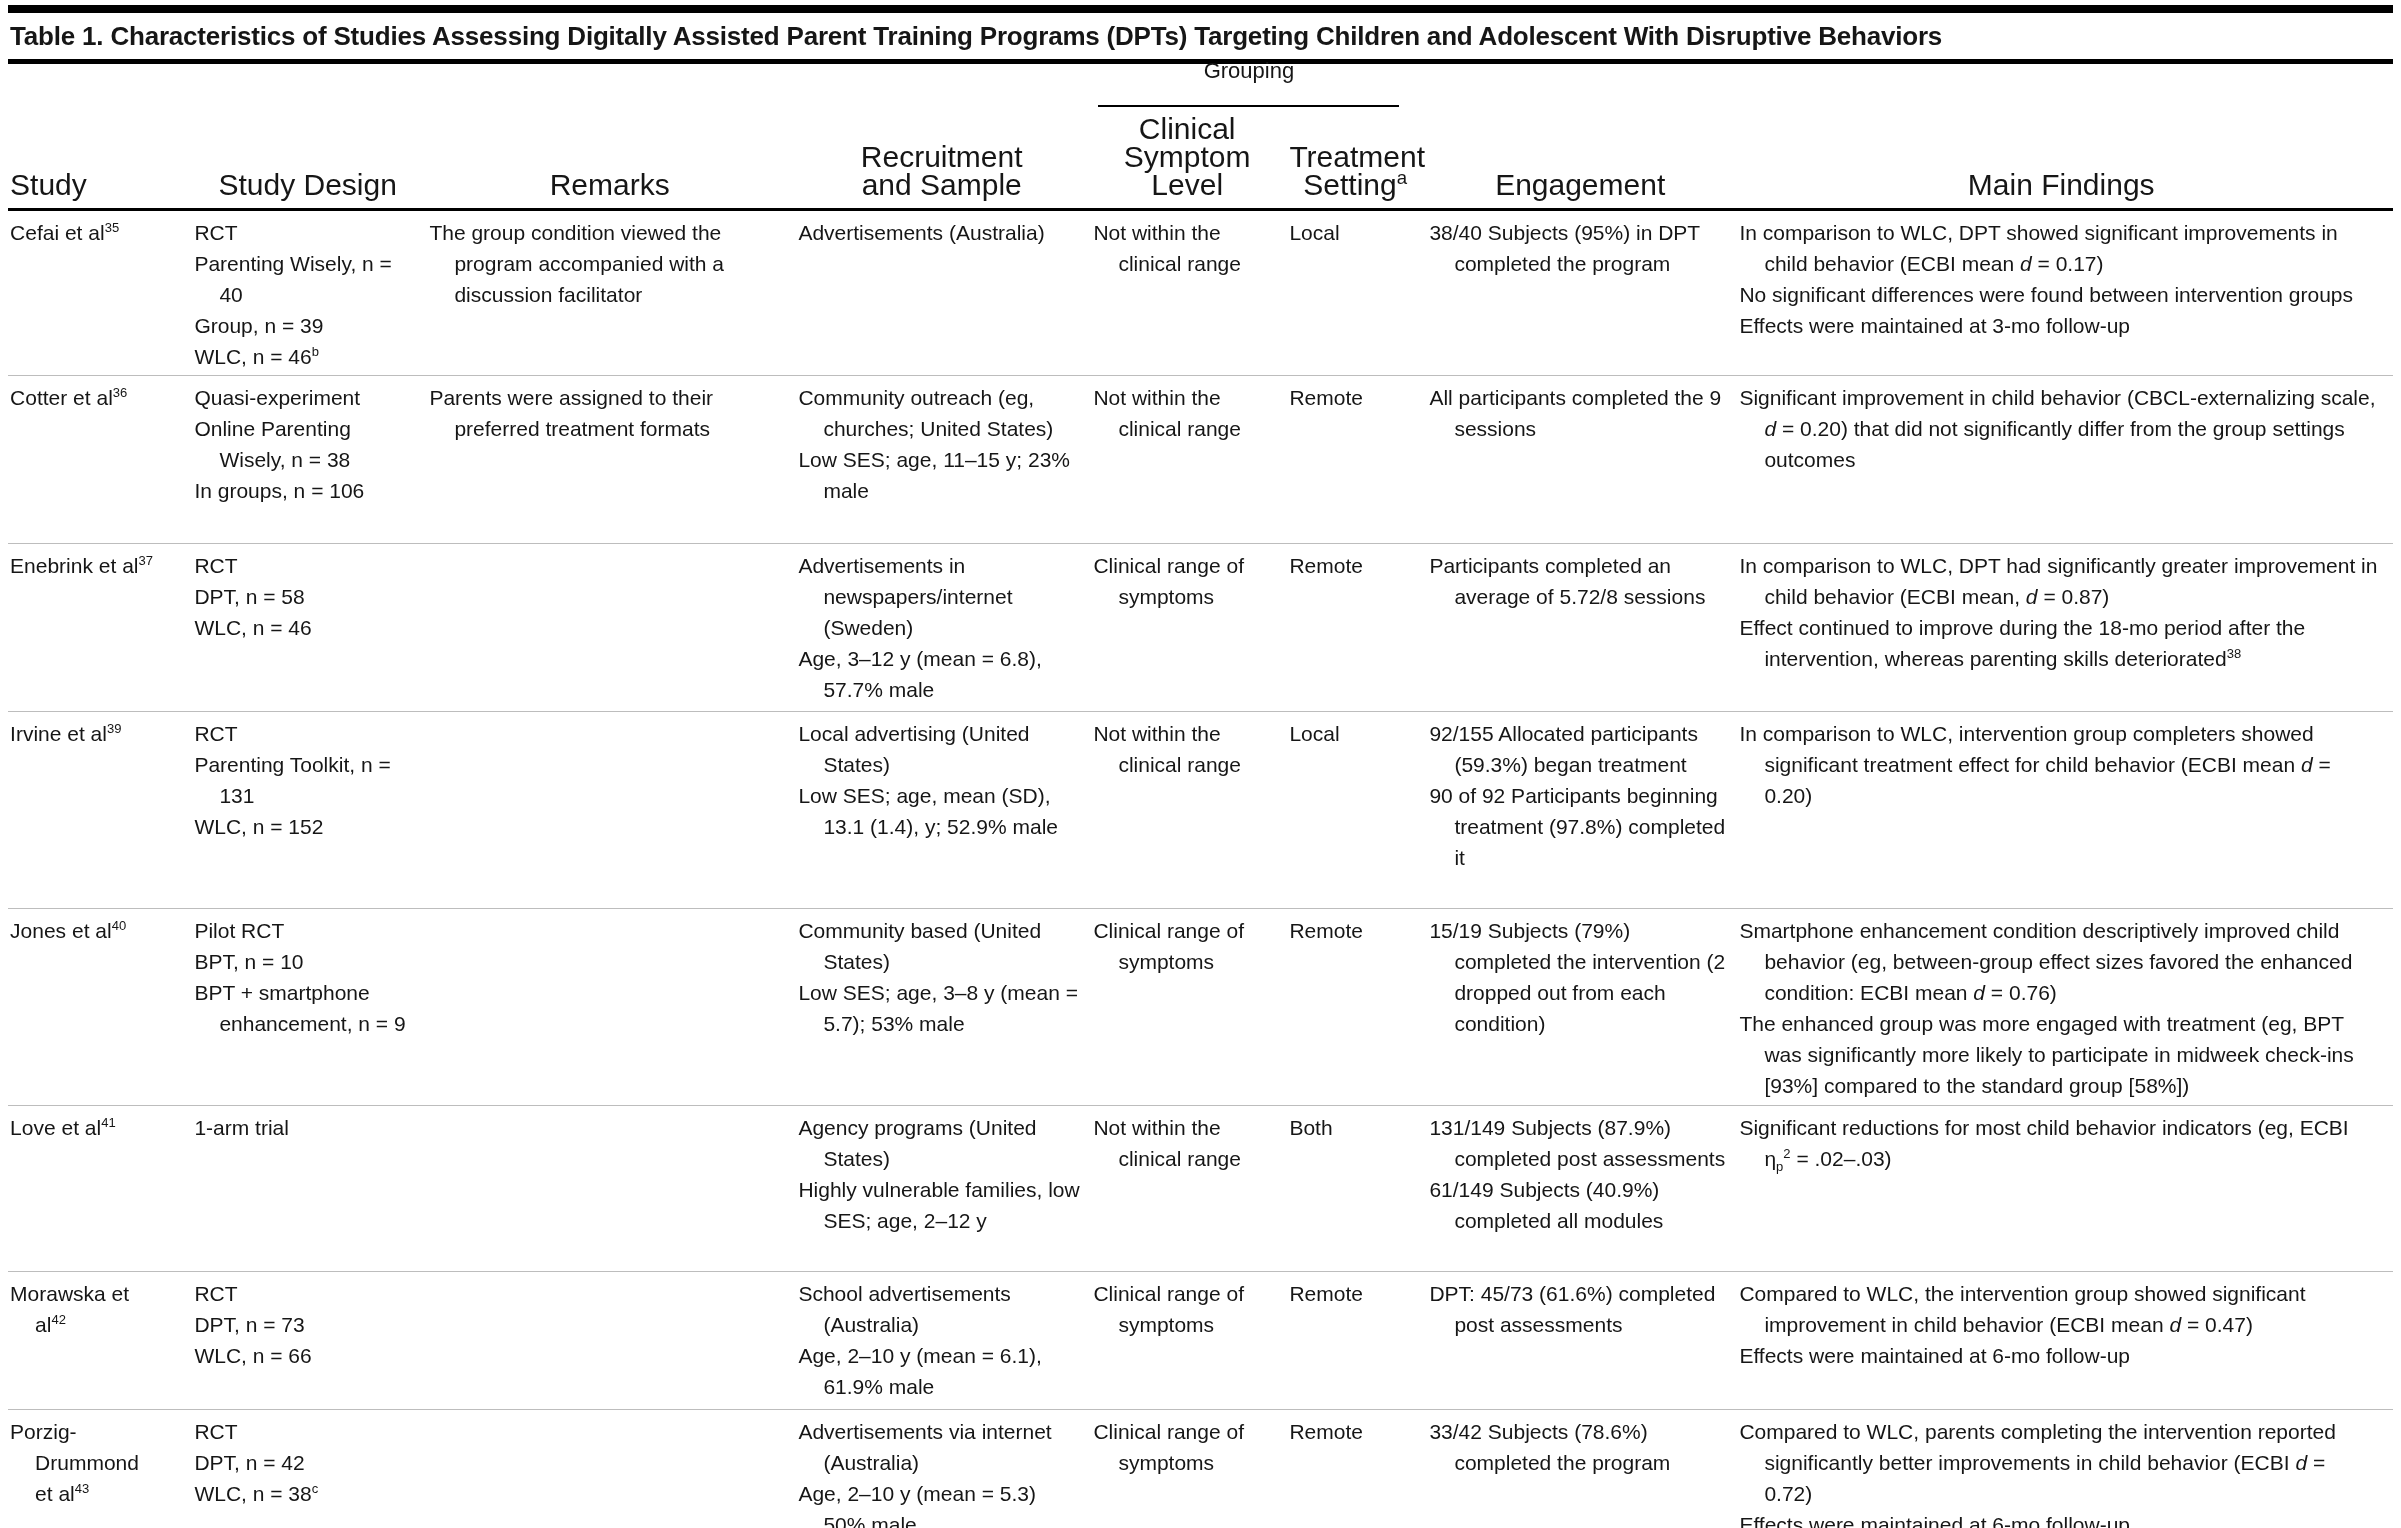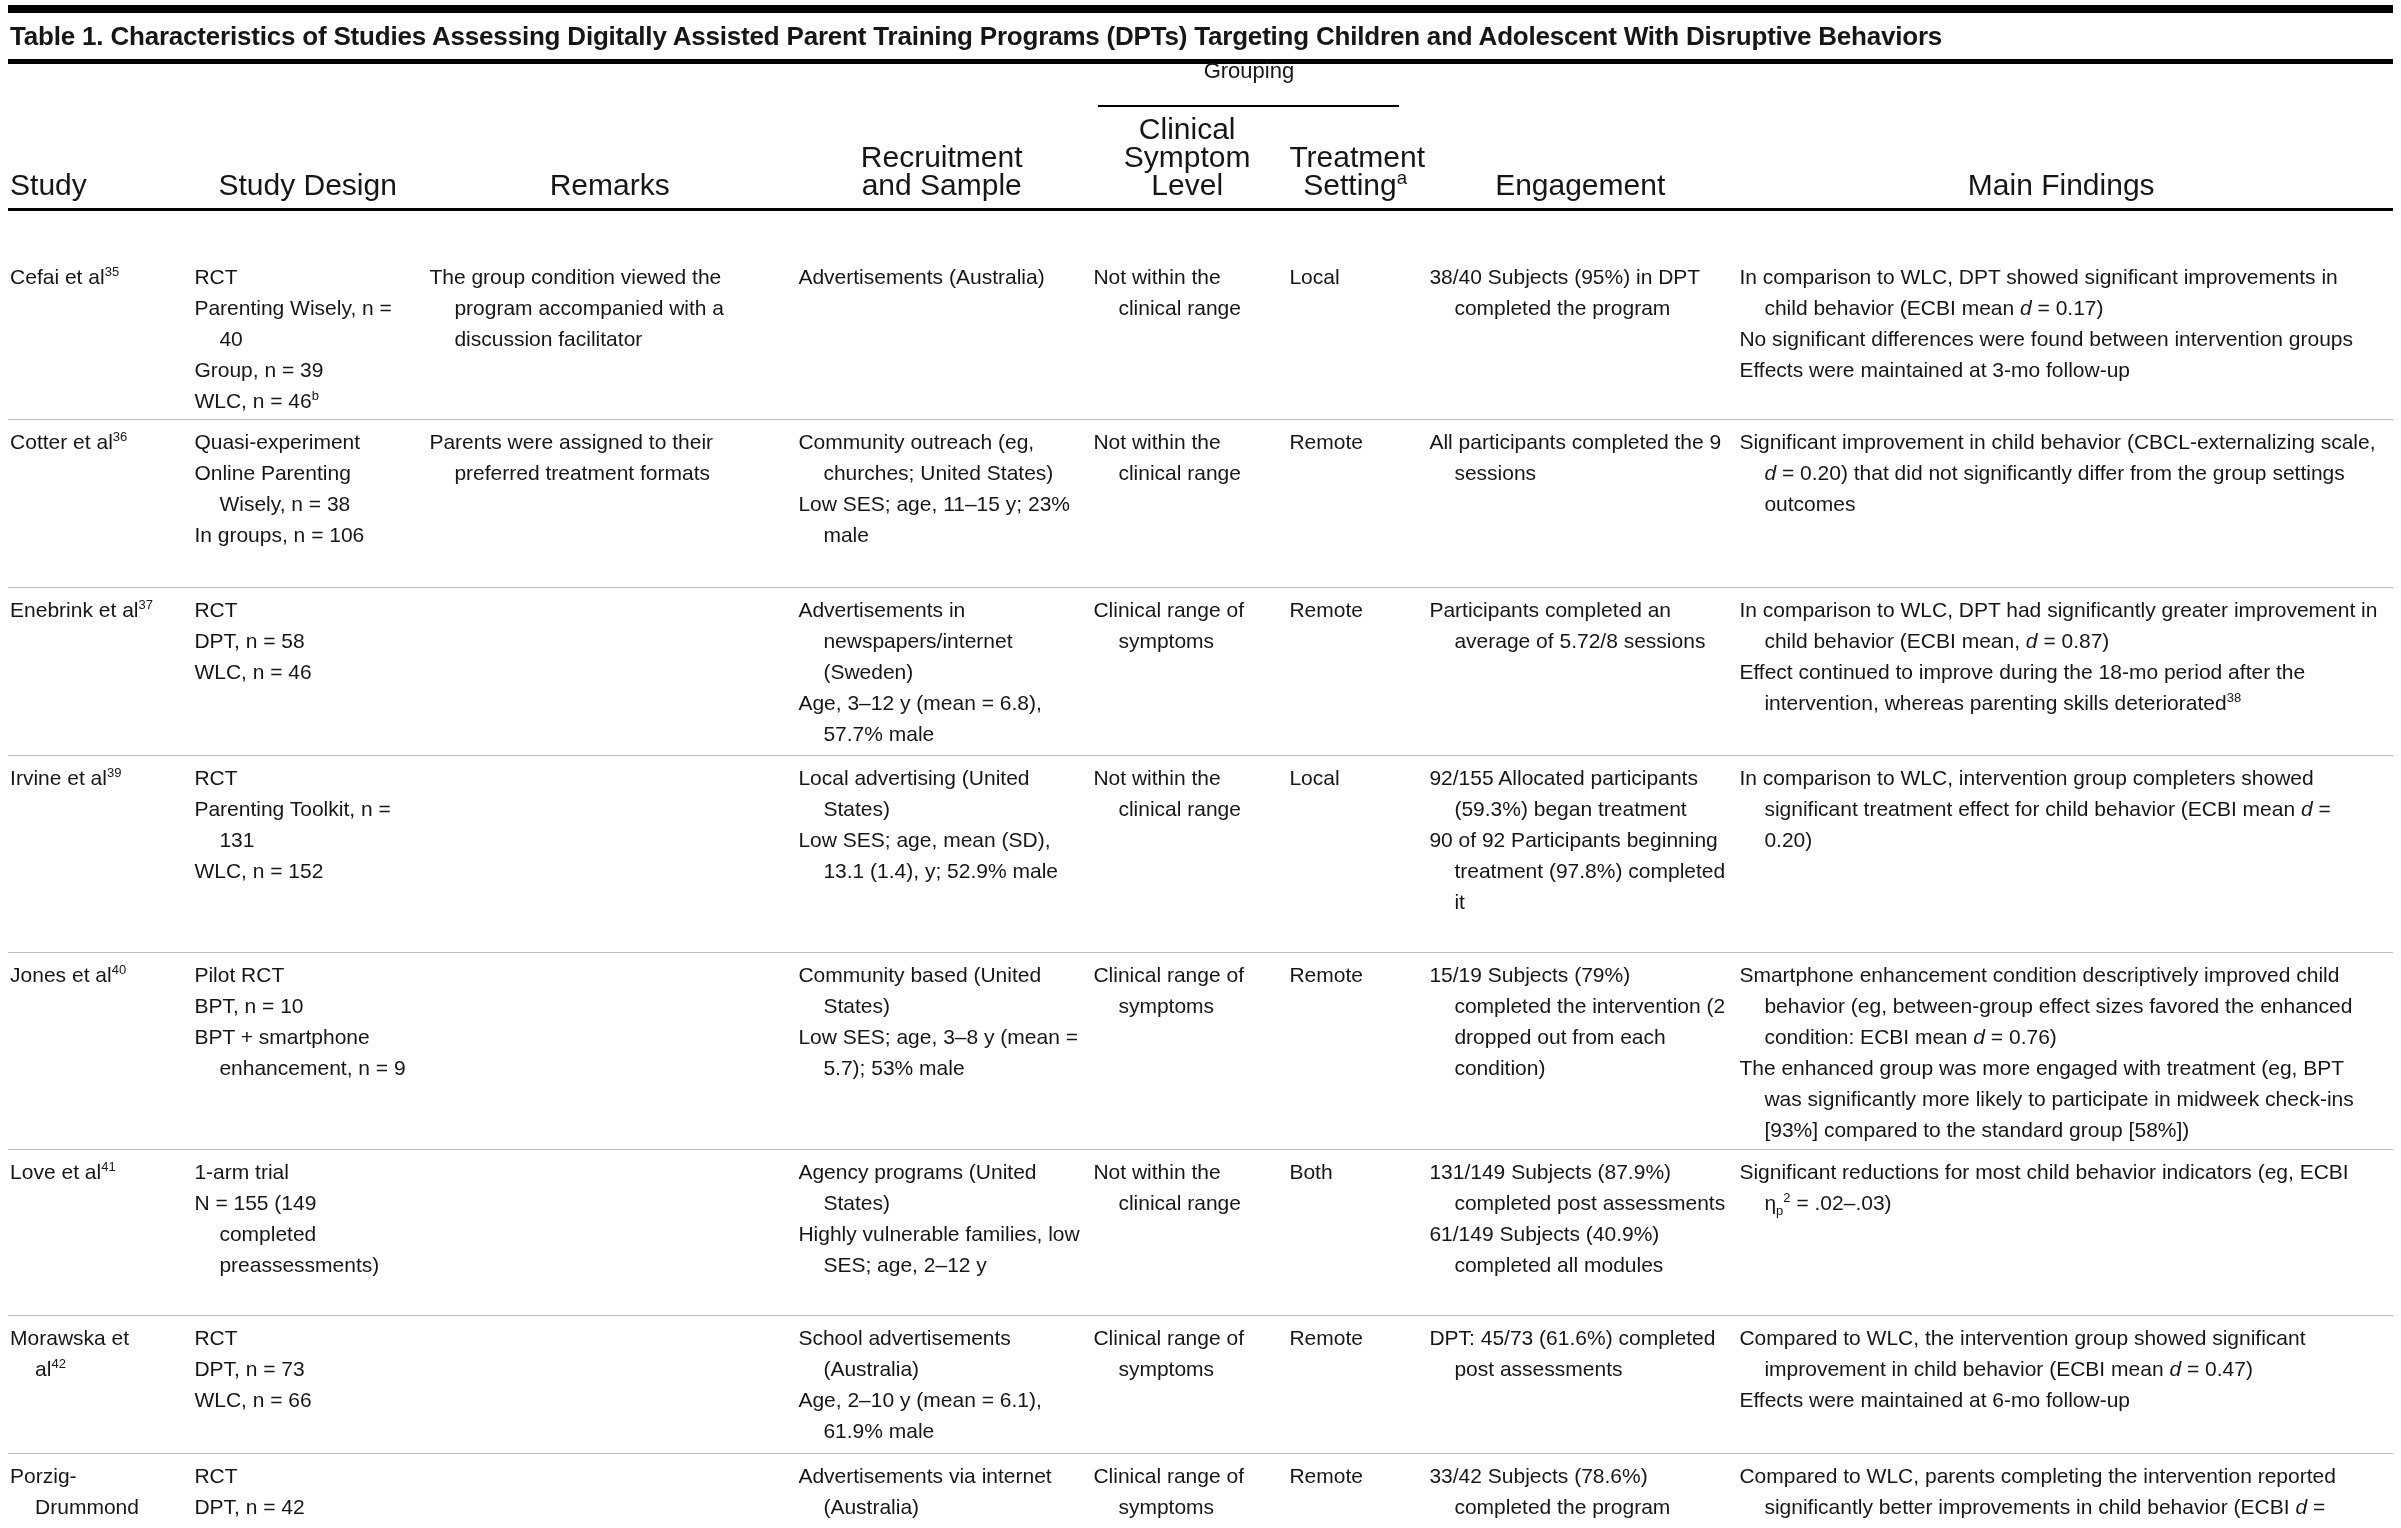--- a/index.html
+++ b/index.html
@@ -15,21 +15,21 @@
   .grouping{grid-row:1;grid-column:5/7;align-self:end;text-align:center;font-size:22px;
     padding-bottom:21px;border-bottom:2.5px solid #000;margin:0 30px 0 5px;}
   .hcell{grid-row:2;display:flex;flex-direction:column;justify-content:flex-end;
     font-size:30px;line-height:28px;text-align:center;padding:8.4px 8.4px 0 0;box-sizing:border-box;}
   .hcell.left{text-align:left;padding-left:1.7px;}
   .hcell.c1{grid-column:1}.hcell.c2{grid-column:2}.hcell.c3{grid-column:3}.hcell.c4{grid-column:4}
   .hcell.c5{grid-column:5}.hcell.c6{grid-column:6}.hcell.c7{grid-column:7}.hcell.c8{grid-column:8}
 
   .trow{display:grid;grid-template-columns:var(--cols);align-items:start;
     border-top:0.8px solid #bdbdbd;padding-top:5.9px;box-sizing:border-box;}
-  .tbody .trow:first-child{border-top:none;margin-top:44px;}
+  .tbody .trow:first-child{border-top:none;}
   .tbody .trow:nth-child(1){min-height:164px}
   .tbody .trow:nth-child(2){min-height:168px}
   .tbody .trow:nth-child(3){min-height:168px}
   .tbody .trow:nth-child(4){min-height:197px}
   .tbody .trow:nth-child(5){min-height:197px}
   .tbody .trow:nth-child(6){min-height:166px}
   .tbody .trow:nth-child(7){min-height:138px}
   .tbody .trow:nth-child(8){min-height:126px}
   .cell{padding-right:13.4px;box-sizing:border-box;}
   .cell p{margin:0;font-size:21px;line-height:31px;padding-left:25px;text-indent:-25px;}
@@ -223,21 +223,20 @@
           <p>Smartphone enhancement condition descriptively improved child behavior (eg, between-group effect sizes favored the enhanced condition: ECBI mean <i>d</i> = 0.76)</p>
           <p>The enhanced group was more engaged with treatment (eg, BPT was significantly more likely to participate in midweek check-ins [93%] compared to the standard group [58%])</p>
         </div>
   </div>
       <div class="trow">
     <div class="cell study">
           <p>Love et al<sup>41</sup></p>
         </div>
     <div class="cell">
           <p>1-arm trial</p>
-          <p>N = 155 (149 completed preassessments)</p>
         </div>
     <div class="cell"></div>
     <div class="cell">
           <p>Agency programs (United States)</p>
           <p>Highly vulnerable families, low SES; age, 2–12 y</p>
         </div>
     <div class="cell">
           <p>Not within the clinical range</p>
         </div>
     <div class="cell">

